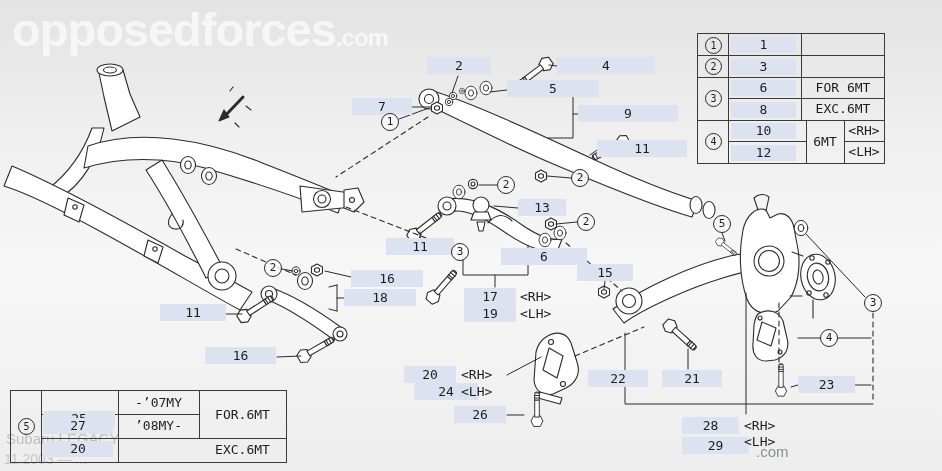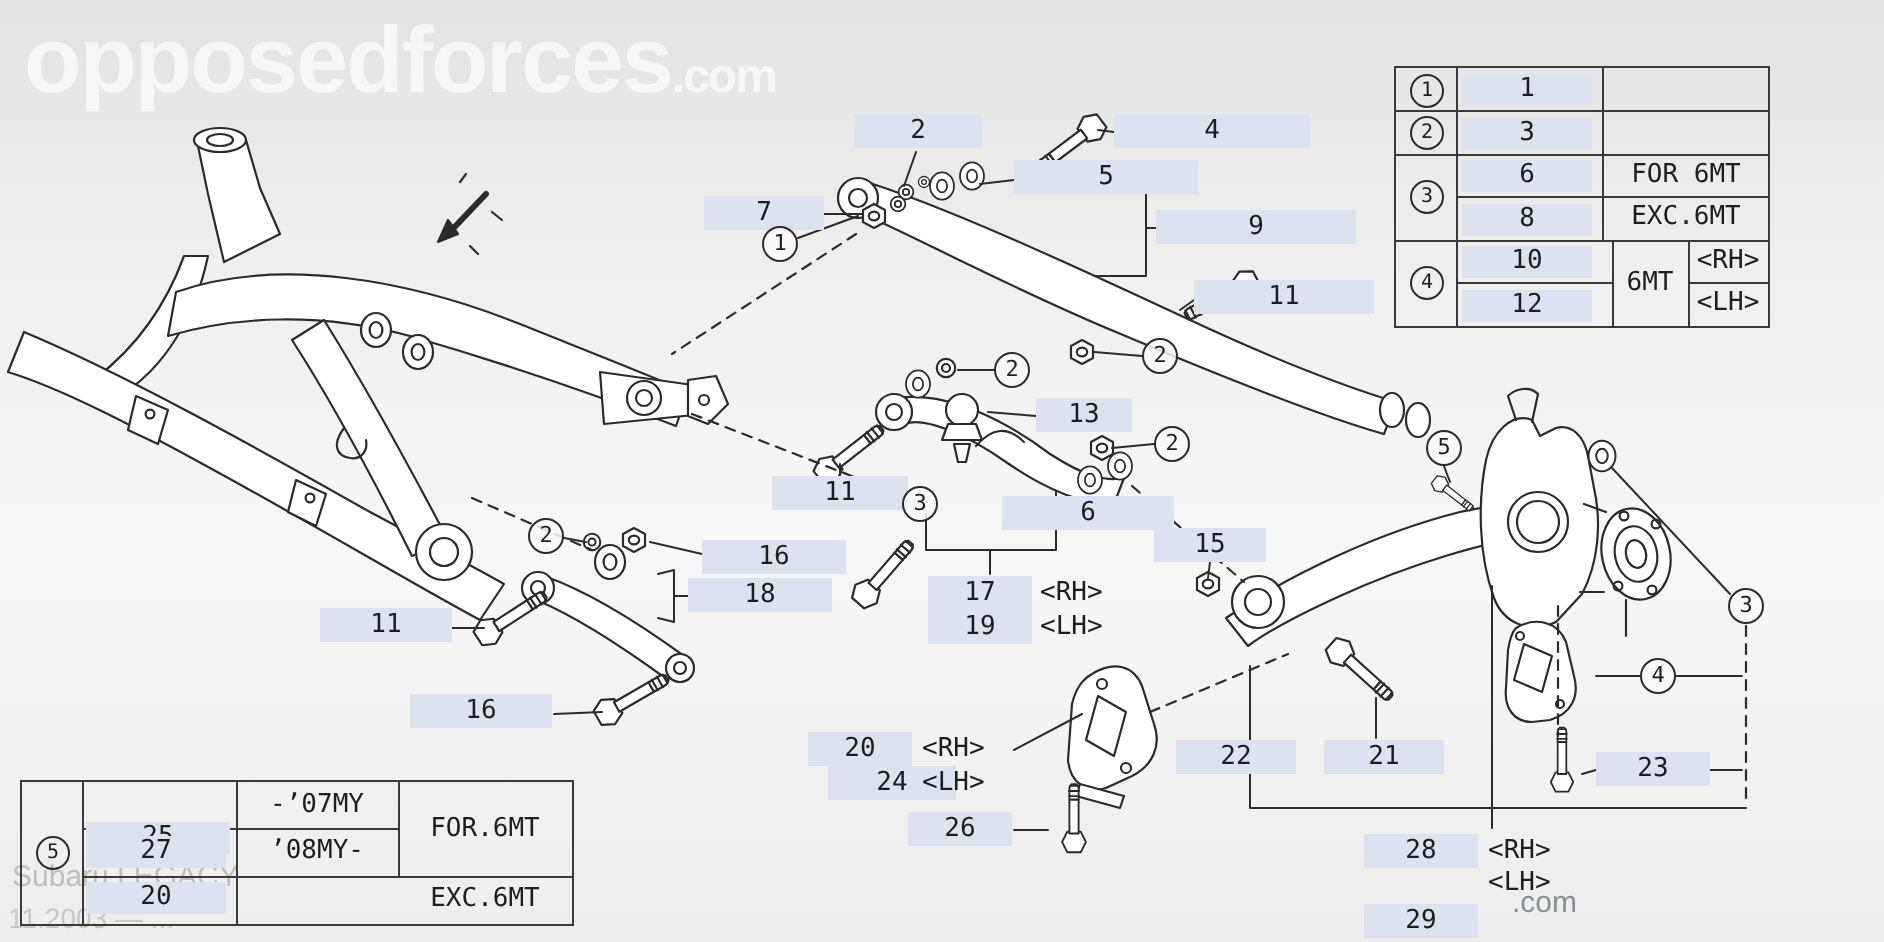--- a/index.html
+++ b/index.html
@@ -256,21 +256,21 @@
 <div class="plabel" style="left:404px;top:366px;width:52px">20</div>
 <div class="side" style="left:461px;top:366px">&lt;RH&gt;</div>
 <div class="plabel" style="left:414px;top:383px;width:64px">24</div>
 <div class="side" style="left:461px;top:383px">&lt;LH&gt;</div>
 <div class="plabel" style="left:454px;top:406px;width:52px">26</div>
 <div class="plabel" style="left:588px;top:370px;width:60px">22</div>
 <div class="plabel" style="left:662px;top:370px;width:60px">21</div>
 <div class="plabel" style="left:798px;top:376px;width:57px">23</div>
 <div class="plabel" style="left:682px;top:417px;width:57px">28</div>
 <div class="side" style="left:744px;top:417px">&lt;RH&gt;</div>
-<div class="plabel" style="left:682px;top:452px;width:57px">29</div>
+<div class="plabel" style="left:682px;top:437px;width:67px">29</div>
 <div class="side" style="left:744px;top:433px">&lt;LH&gt;</div>
 
 <div class="callout" style="left:381px;top:113px">1</div>
 <div class="callout" style="left:497px;top:176px">2</div>
 <div class="callout" style="left:571px;top:169px">2</div>
 <div class="callout" style="left:577px;top:213px">2</div>
 <div class="callout" style="left:264px;top:259px">2</div>
 <div class="callout" style="left:451px;top:243px">3</div>
 <div class="callout" style="left:864px;top:294px">3</div>
 <div class="callout" style="left:820px;top:329px">4</div>

